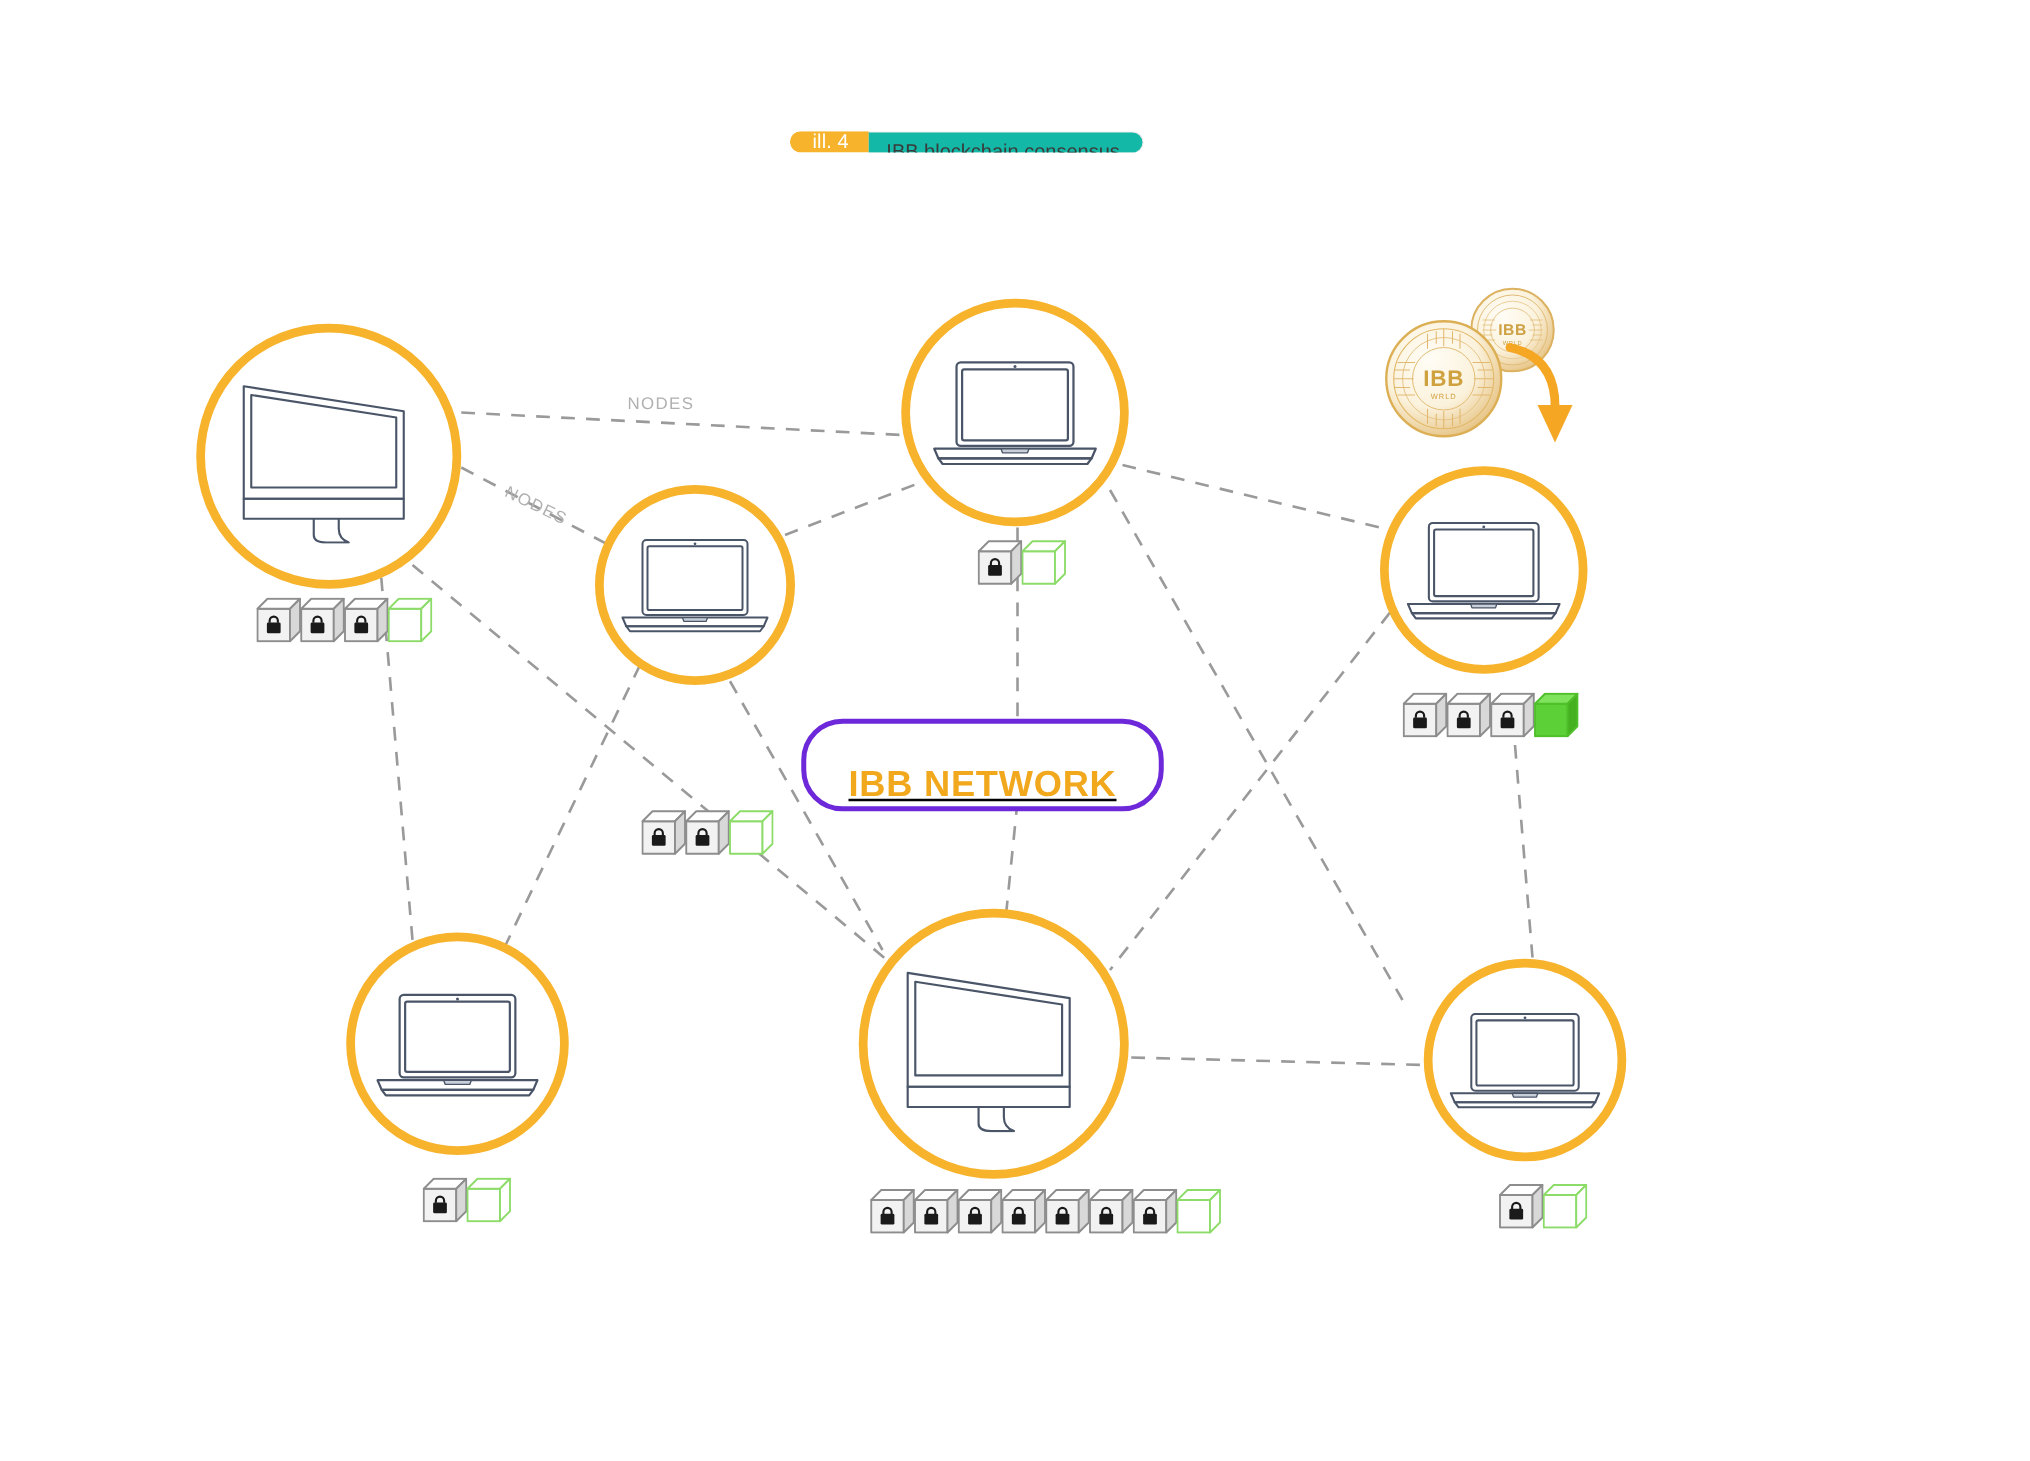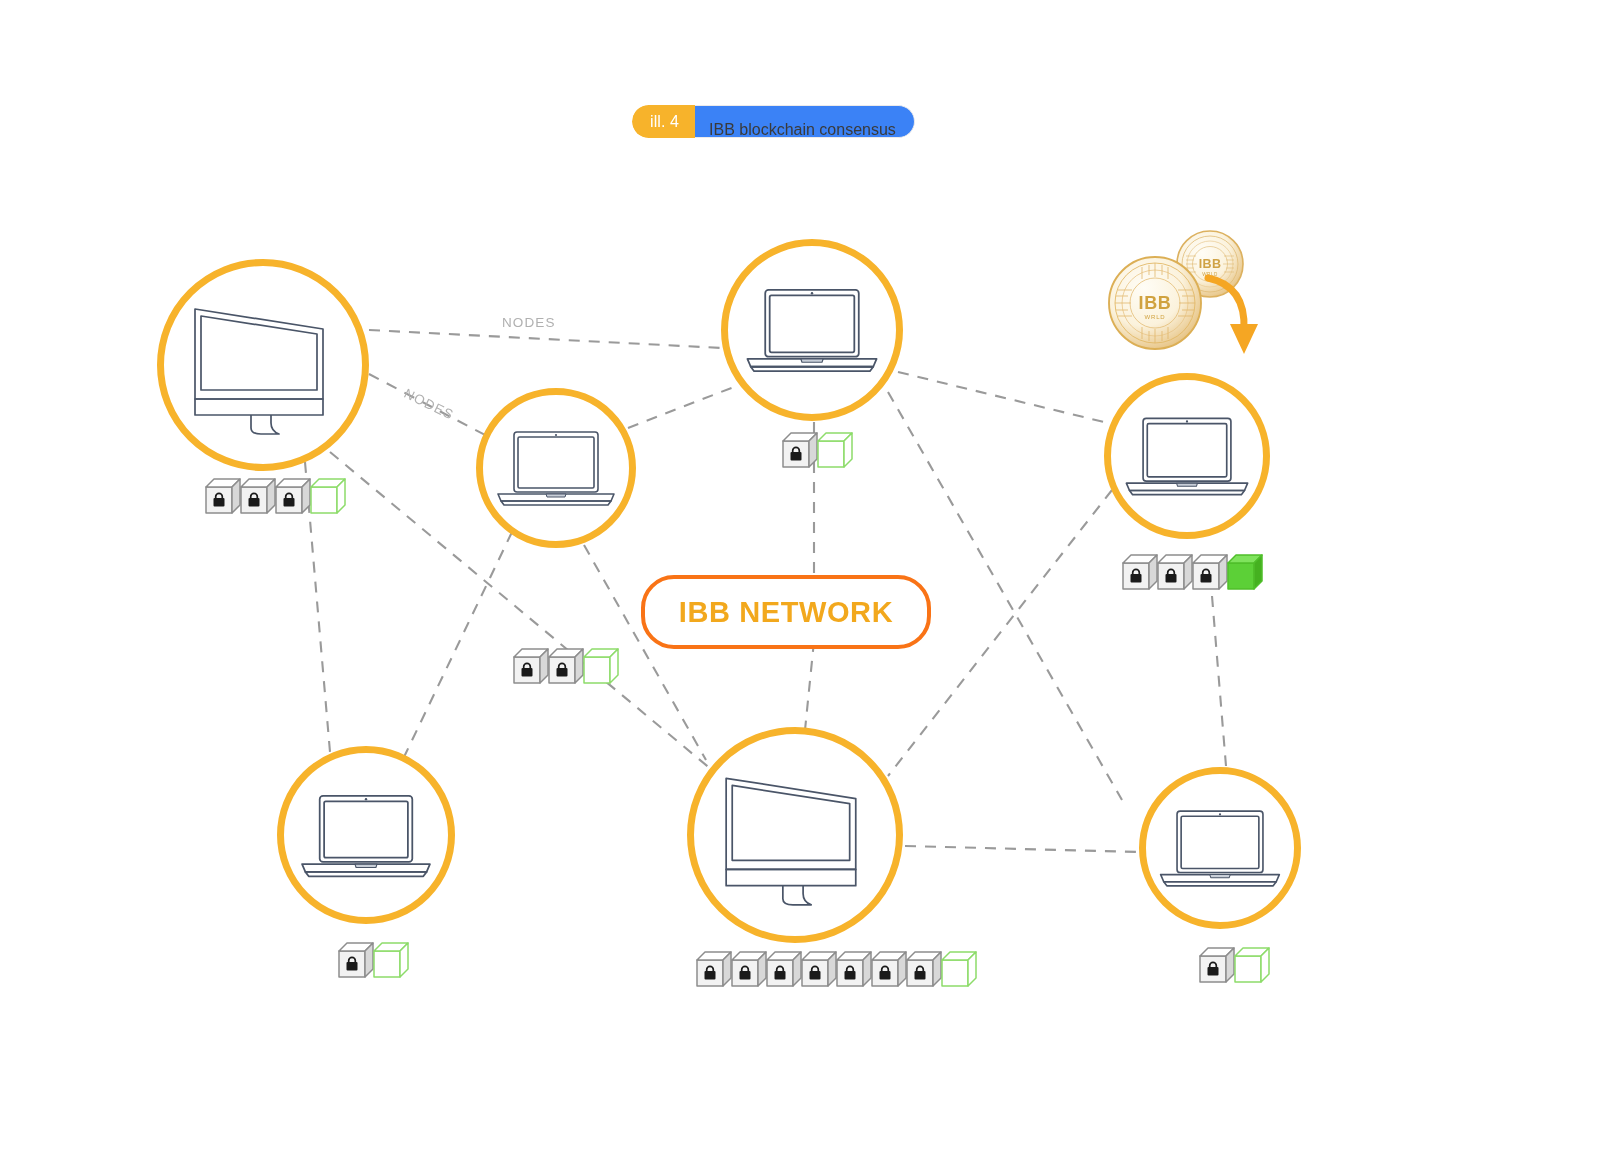--- a/index.html
+++ b/index.html
@@ -8,45 +8,45 @@
     font-family:"Liberation Sans","DejaVu Sans",sans-serif;
     -webkit-font-smoothing:antialiased;
   }
   .stage{position:absolute;left:0;top:0;width:1624px;height:1169px;}
   svg.layer{position:absolute;left:0;top:0;width:1624px;height:1169px;overflow:visible;}
   .edges{z-index:1;}
 
   
   .title-badge{
     position:absolute;z-index:8;
-    left:632px;top:105px;height:33px;
+    left:632px;top:105px;height:17px;
     display:flex;align-items:stretch;
     border-radius:17px;overflow:hidden;
     box-shadow:0 0 0 0 transparent;
   }
   .title-badge .ill{
     background:#f7b32b;color:#ffffff;
     display:flex;align-items:center;justify-content:center;
     padding:0 16px 0 18px;font-size:16px;letter-spacing:.1px;
     border-top-left-radius:17px;border-bottom-left-radius:17px;
   }
   .title-badge .cap{
-    background:#3b82f6;color:#3a3a3a;
+    background:#14b8a6;color:#3a3a3a;
     display:flex;align-items:center;
     padding:16px 18px 0 14px;font-size:16px;white-space:nowrap;
     border:1px solid #eceaea;border-left:none;
     border-top-right-radius:17px;border-bottom-right-radius:17px;
   }
 
   
   .network-pill{
     position:absolute;z-index:6;
     left:641px;top:575px;width:282px;height:66px;
-    border:4px solid #f97316;border-radius:33px;background:#ffffff;
-    display:flex;align-items:center;justify-content:center;
+    border:4px solid #6d28d9;border-radius:33px;background:#ffffff;
+    display:flex;align-items:flex-end;justify-content:center;text-decoration:underline;
   }
   .network-pill span{
     color:#f2a81d;font-size:29px;font-weight:bold;letter-spacing:.6px;
   }
 
   
   .node{
     position:absolute;z-index:4;border-radius:50%;
     border:7px solid #f7b32b;background:#ffffff;
     display:flex;align-items:center;justify-content:center;

